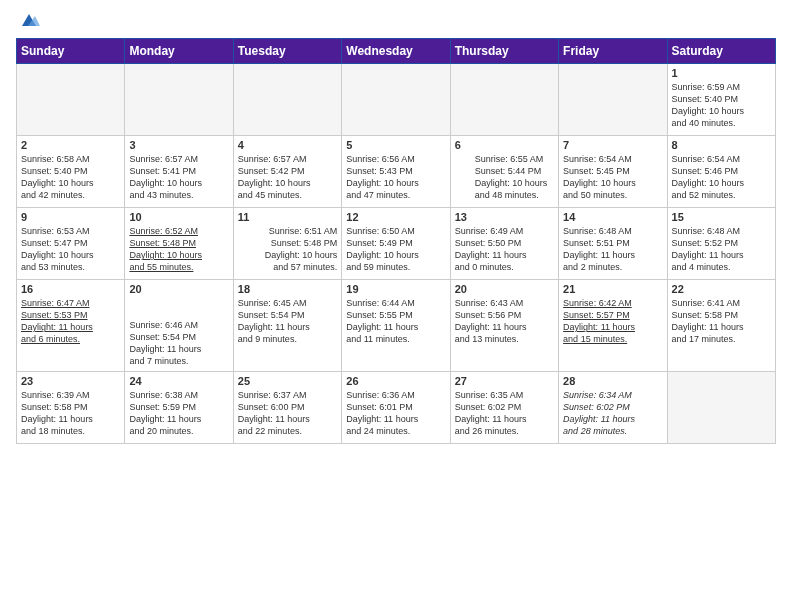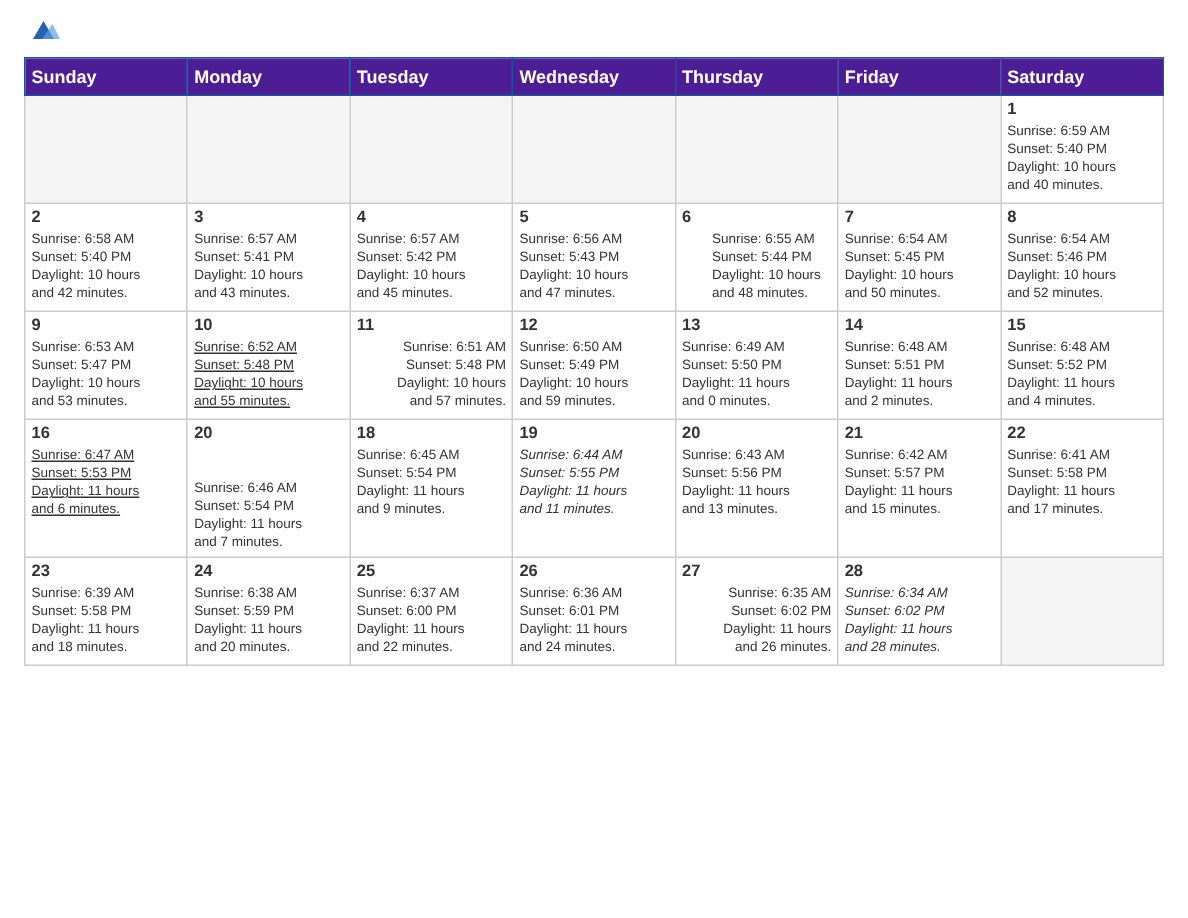--- a/index.html
+++ b/index.html
@@ -191,35 +191,35 @@
           </td>
           <td>
             <div class="day-number">18</div>
             <div class="day-detail" style="white-space: pre-line;">Sunrise: 6:45 AM
 Sunset: 5:54 PM
 Daylight: 11 hours
 and 9 minutes.</div>
           </td>
           <td>
             <div class="day-number">19</div>
-            <div class="day-detail" style="white-space: pre-line; font-style: italic;">Sunrise: 6:44 AM
+            <div class="day-detail" style="white-space: pre-line;">Sunrise: 6:44 AM
 Sunset: 5:55 PM
 Daylight: 11 hours
 and 11 minutes.</div>
           </td>
           <td>
             <div class="day-number">20</div>
             <div class="day-detail" style="white-space: pre-line;">Sunrise: 6:43 AM
 Sunset: 5:56 PM
 Daylight: 11 hours
 and 13 minutes.</div>
           </td>
           <td>
             <div class="day-number">21</div>
-            <div class="day-detail" style="white-space: pre-line;">Sunrise: 6:42 AM
+            <div class="day-detail" style="white-space: pre-line; text-decoration: underline;">Sunrise: 6:42 AM
 Sunset: 5:57 PM
 Daylight: 11 hours
 and 15 minutes.</div>
           </td>
           <td>
             <div class="day-number">22</div>
             <div class="day-detail" style="white-space: pre-line;">Sunrise: 6:41 AM
 Sunset: 5:58 PM
 Daylight: 11 hours
 and 17 minutes.</div>
@@ -249,21 +249,21 @@
           </td>
           <td>
             <div class="day-number">26</div>
             <div class="day-detail" style="white-space: pre-line;">Sunrise: 6:36 AM
 Sunset: 6:01 PM
 Daylight: 11 hours
 and 24 minutes.</div>
           </td>
           <td>
             <div class="day-number">27</div>
-            <div class="day-detail" style="white-space: pre-line; text-align: right;">Sunrise: 6:35 AM
+            <div class="day-detail" style="white-space: pre-line;">Sunrise: 6:35 AM
 Sunset: 6:02 PM
 Daylight: 11 hours
 and 26 minutes.</div>
           </td>
           <td>
             <div class="day-number">28</div>
             <div class="day-detail" style="white-space: pre-line; font-style: italic;">Sunrise: 6:34 AM
 Sunset: 6:02 PM
 Daylight: 11 hours
 and 28 minutes.</div>

